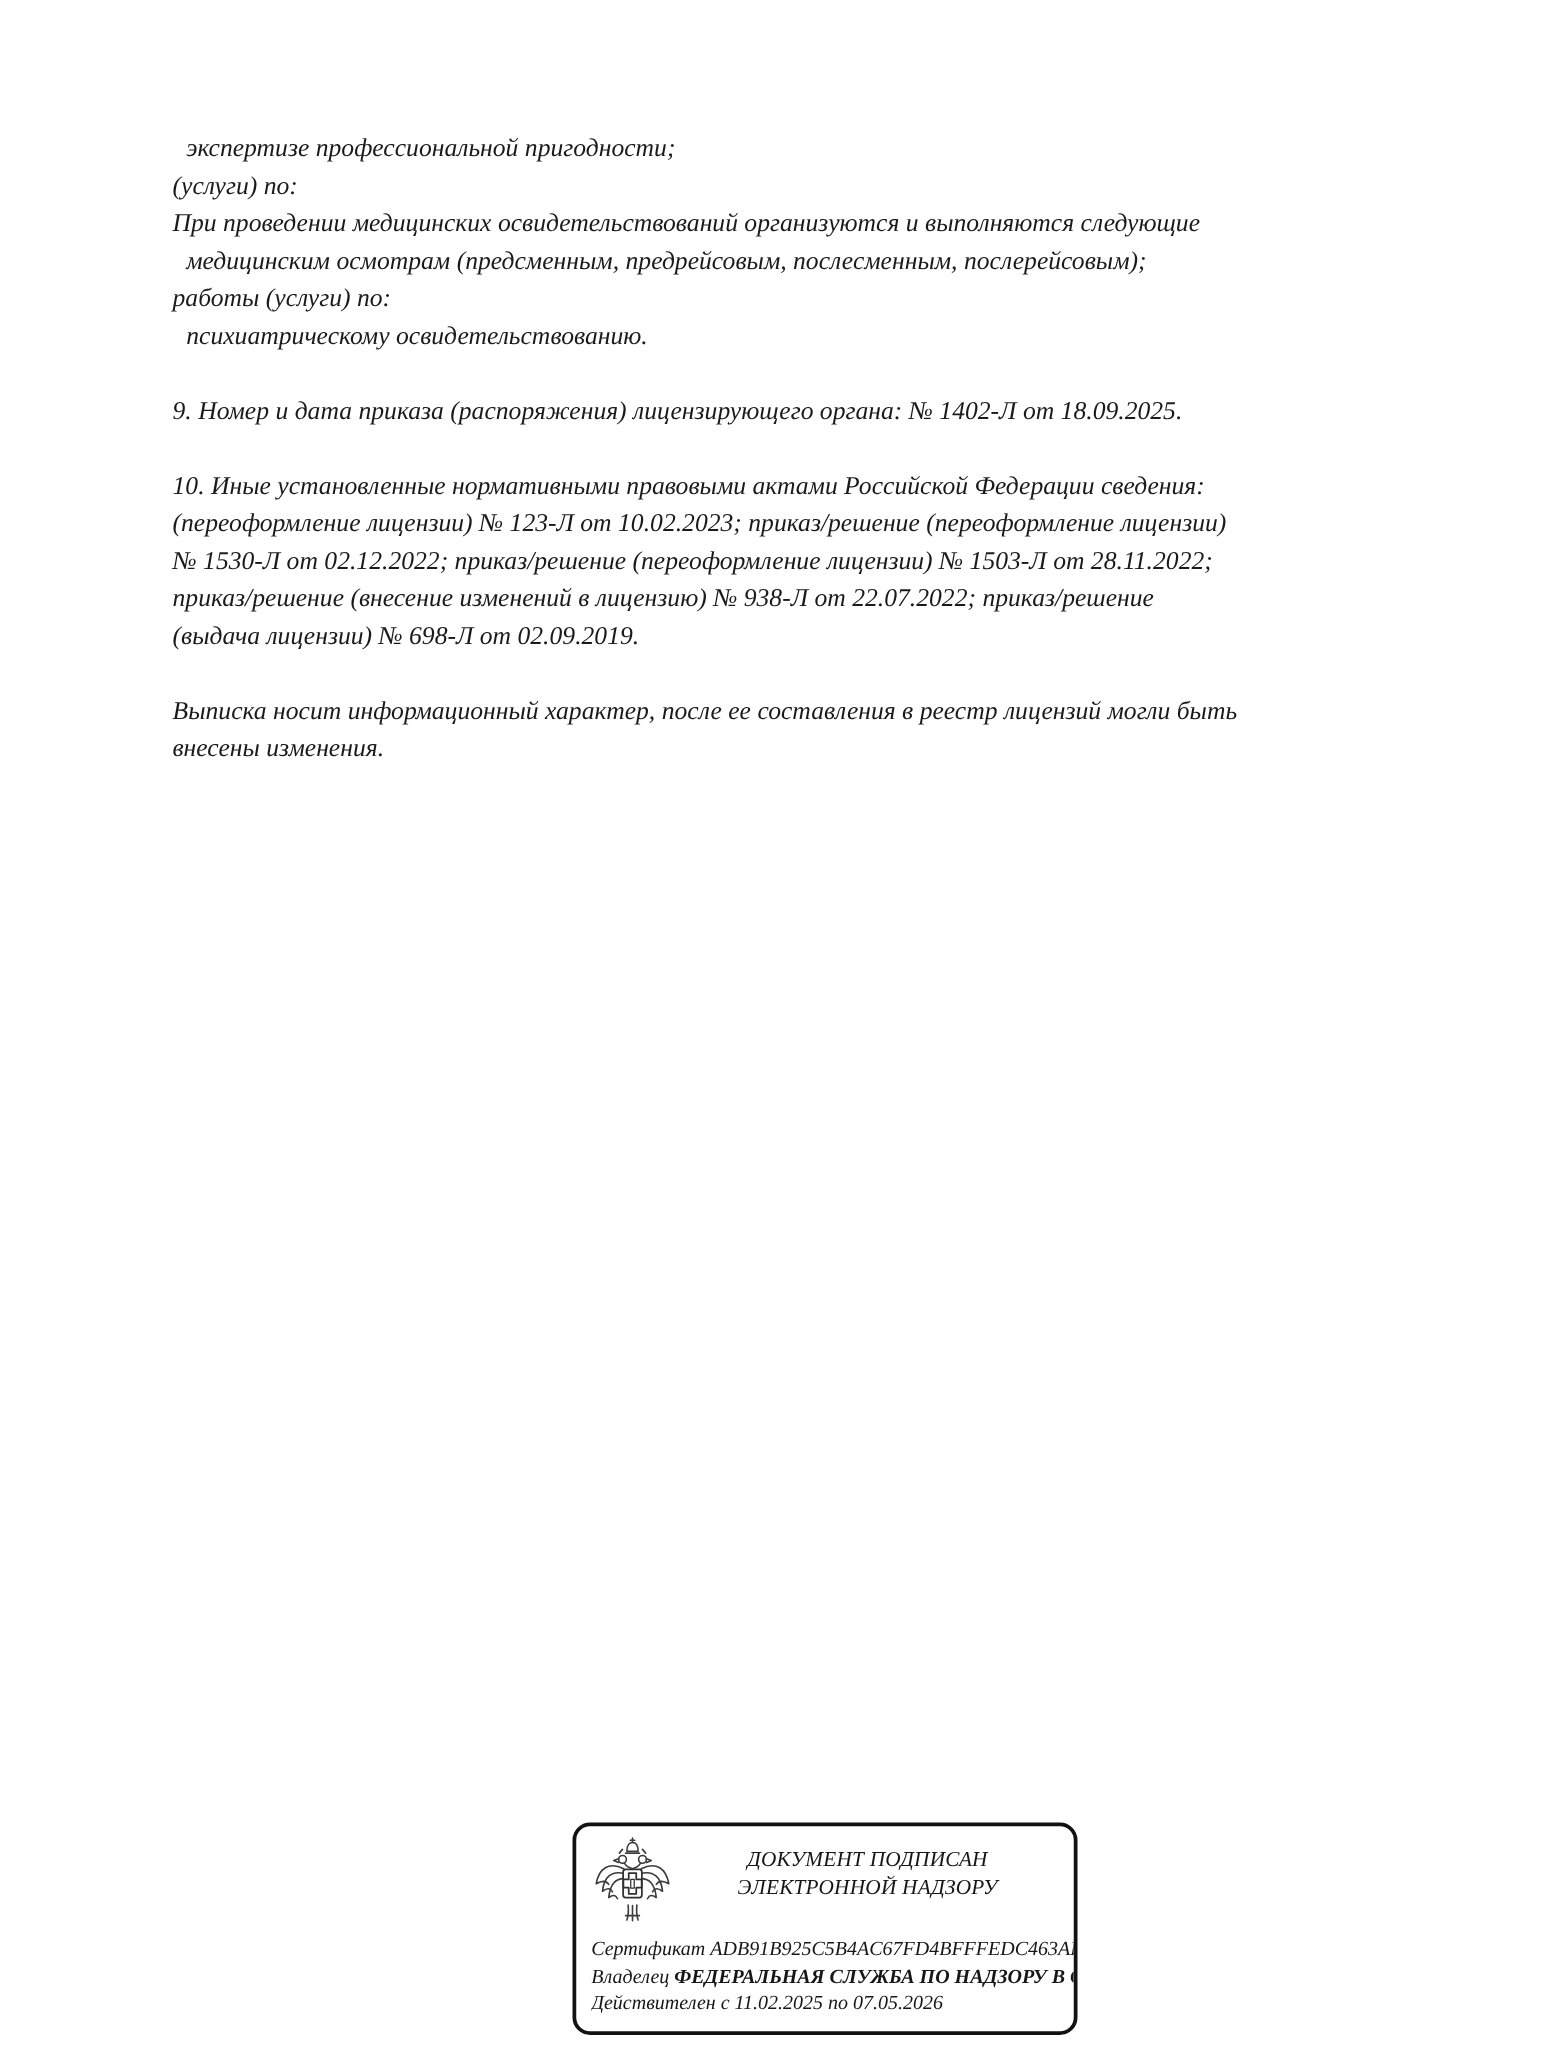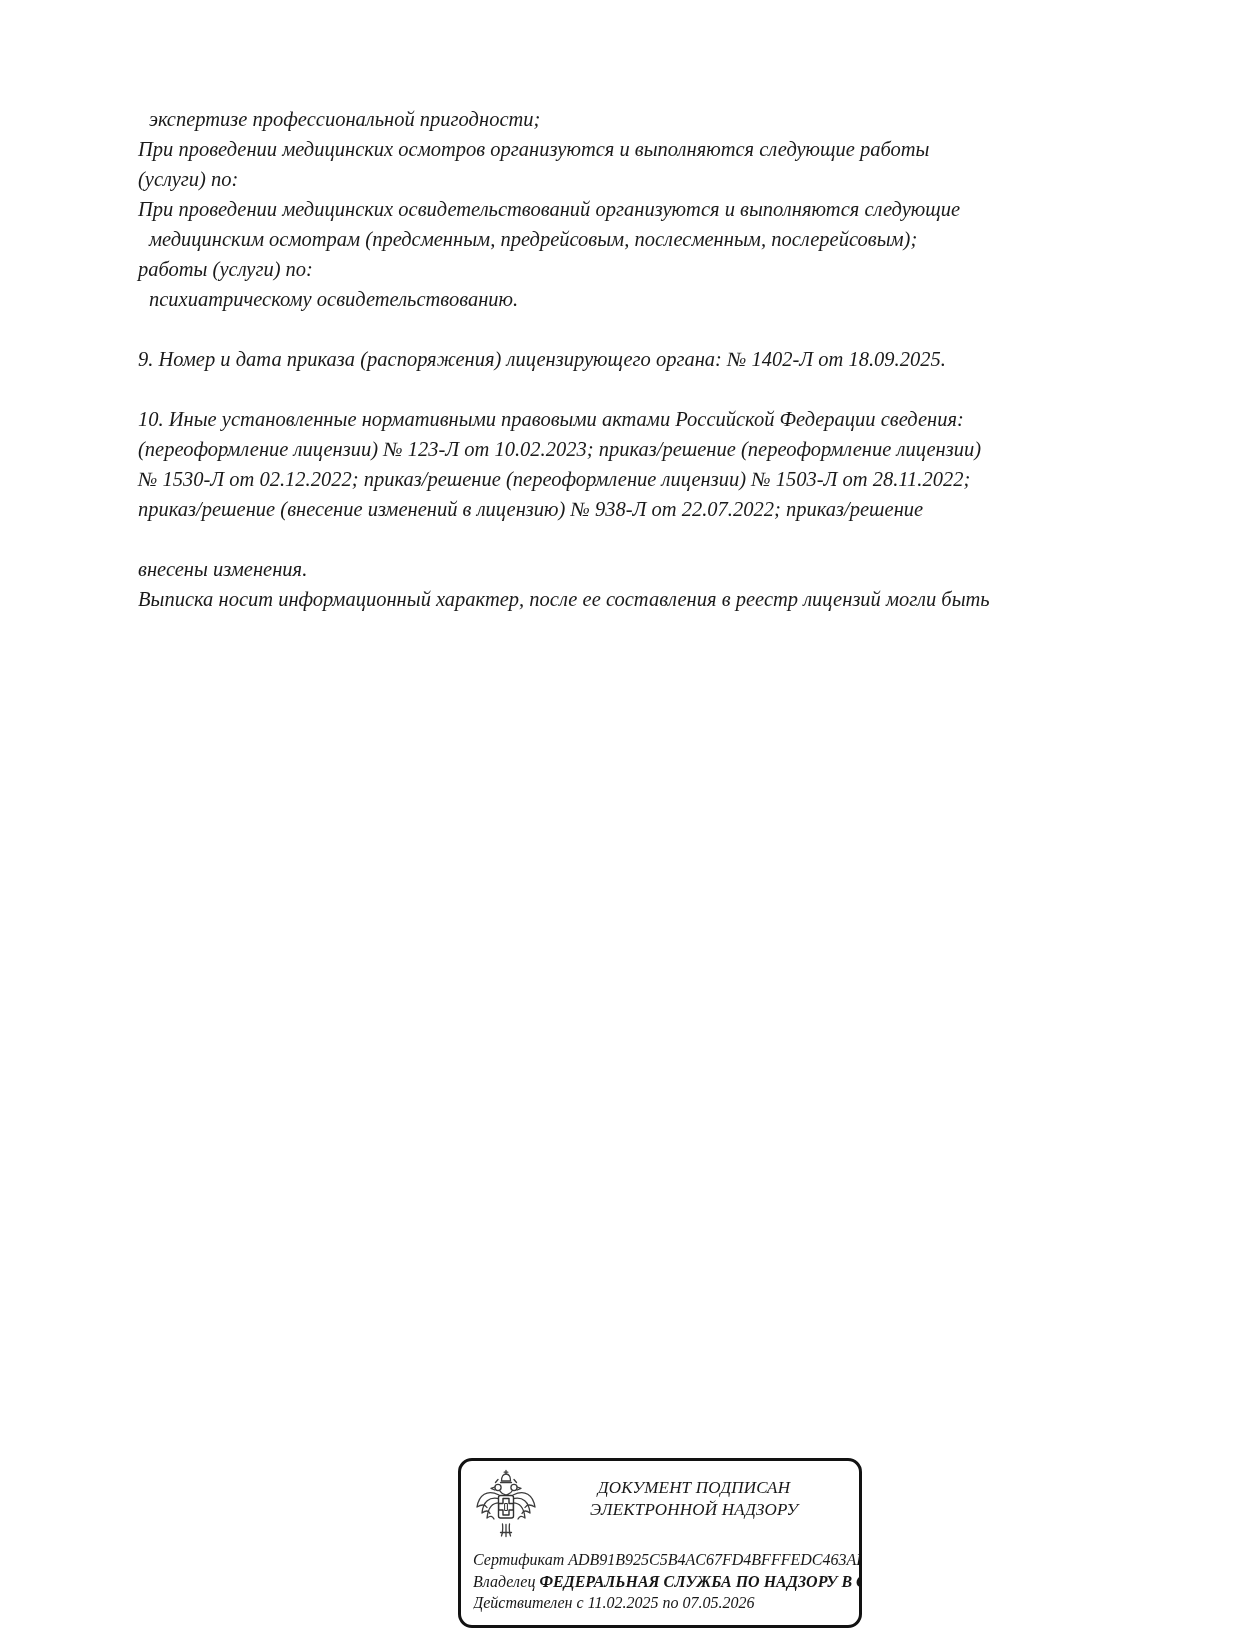--- a/index.html
+++ b/index.html
@@ -65,42 +65,42 @@
 </style>
 </head>
 <body>
 
 <div class="page">
 
   <div class="doc-text">
 
     <div class="para">
       <div class="line indent">экспертизе профессиональной пригодности;</div>
-      <div class="line">При проведении медицинских осмотров организуются и выполняются следующие работы</div>
       <div class="line">(услуги) по:</div>
       <div class="line">При проведении медицинских освидетельствований организуются и выполняются следующие</div>
       <div class="line indent">медицинским осмотрам (предсменным, предрейсовым, послесменным, послерейсовым);</div>
       <div class="line">работы (услуги) по:</div>
       <div class="line indent">психиатрическому освидетельствованию.</div>
     </div>
 
     <div class="para">
       <div class="line">9. Номер и дата приказа (распоряжения) лицензирующего органа: № 1402-Л от 18.09.2025.</div>
     </div>
 
     <div class="para">
       <div class="line">10. Иные установленные нормативными правовыми актами Российской Федерации сведения:</div>
       <div class="line">(переоформление лицензии) № 123-Л от 10.02.2023; приказ/решение (переоформление лицензии)</div>
       <div class="line">№ 1530-Л от 02.12.2022; приказ/решение (переоформление лицензии) № 1503-Л от 28.11.2022;</div>
       <div class="line">приказ/решение (внесение изменений в лицензию) № 938-Л от 22.07.2022; приказ/решение</div>
+      <div class="line">(выдача лицензии) № 698-Л от 02.09.2019.</div>
     </div>
 
     <div class="para">
+      <div class="line">Выписка носит информационный характер, после ее составления в реестр лицензий могли быть</div>
       <div class="line">внесены изменения.</div>
-      <div class="line">Выписка носит информационный характер, после ее составления в реестр лицензий могли быть</div>
     </div>
 
   </div>
 
   <div class="stamp">
     <div class="stamp-top">
       <span class="emblem">
         <svg viewBox="0 0 62 72" width="62" height="72" xmlns="http://www.w3.org/2000/svg">
           <g fill="none" stroke="#3c3c3c" stroke-width="1.3" stroke-linecap="round" stroke-linejoin="round">
 

